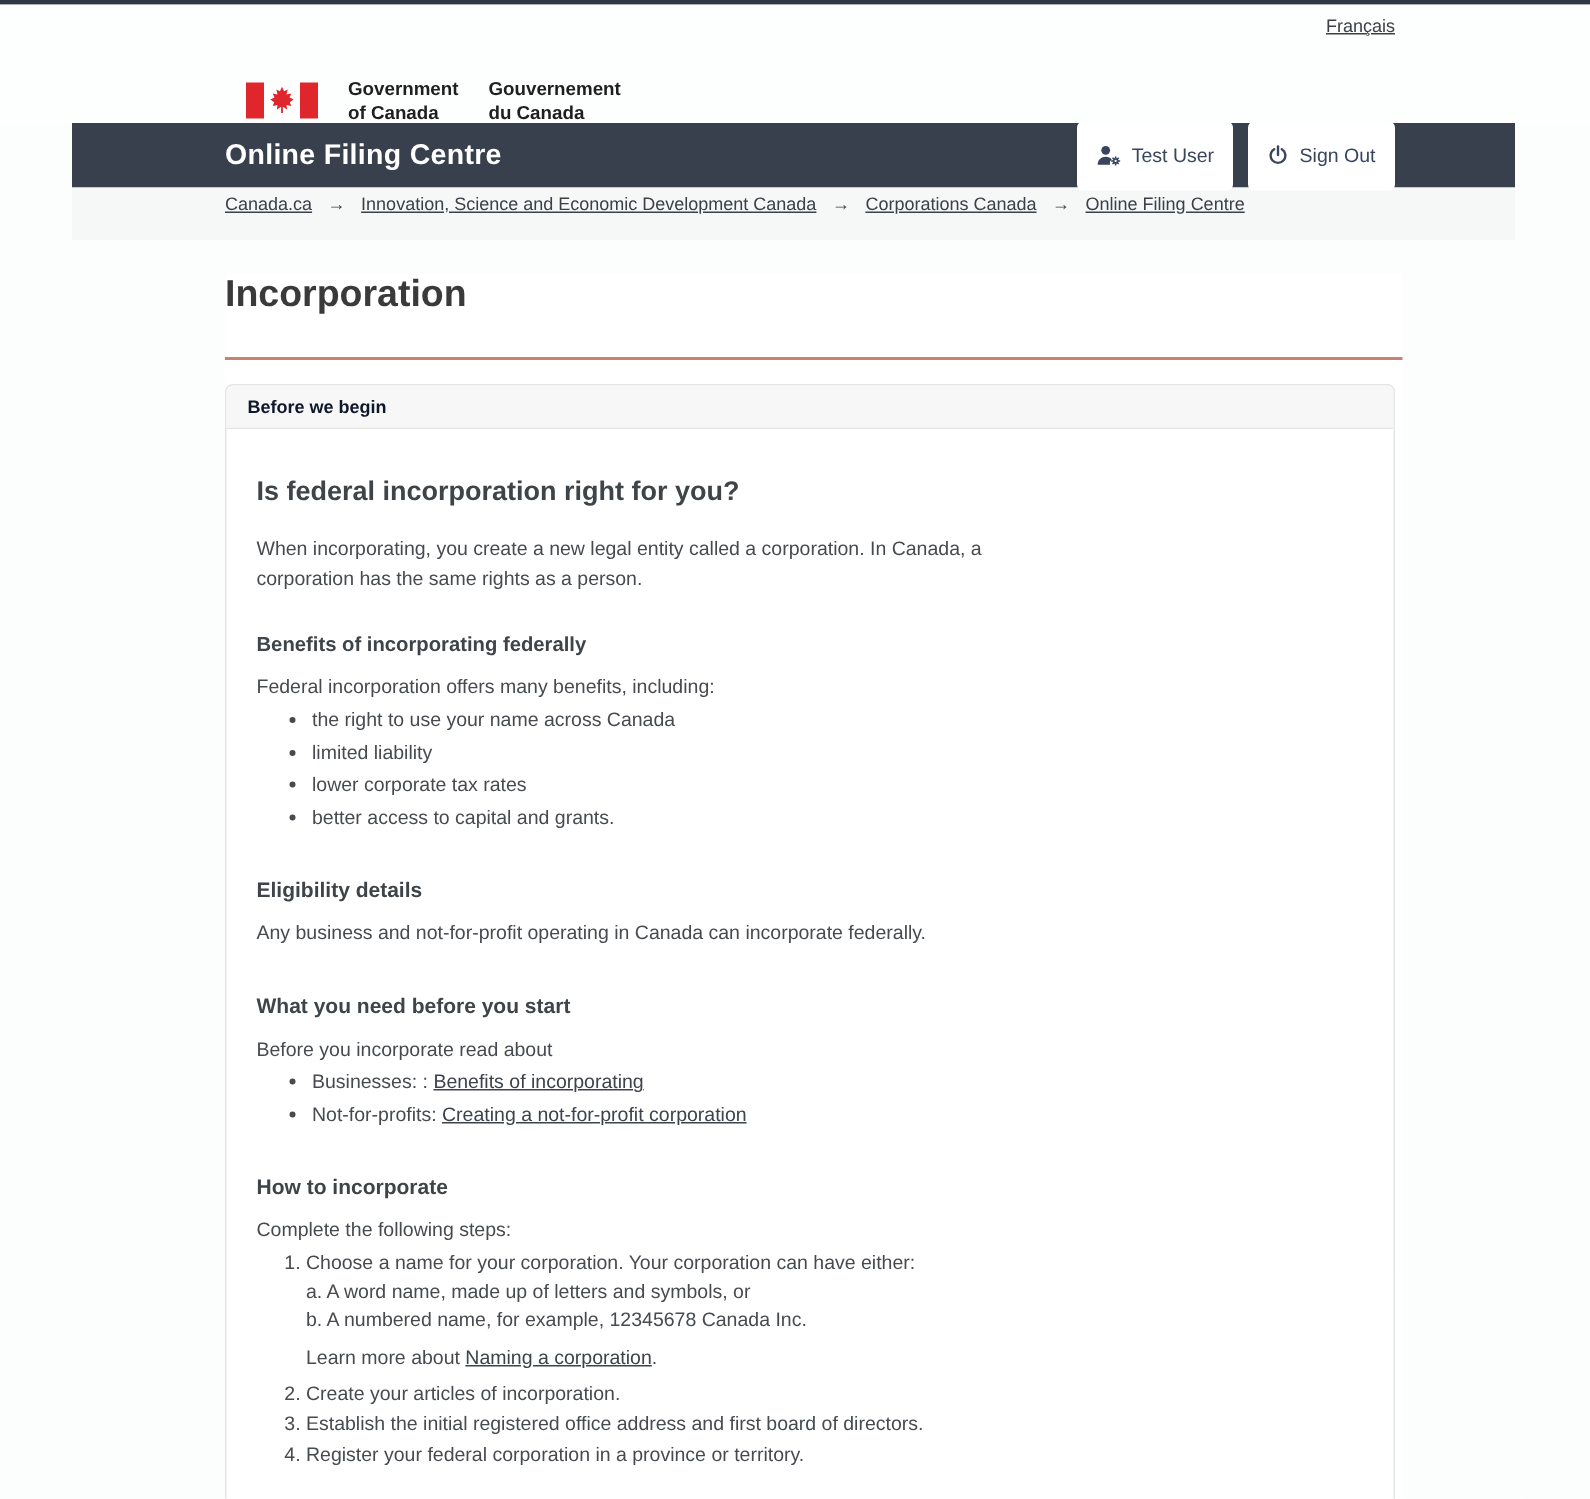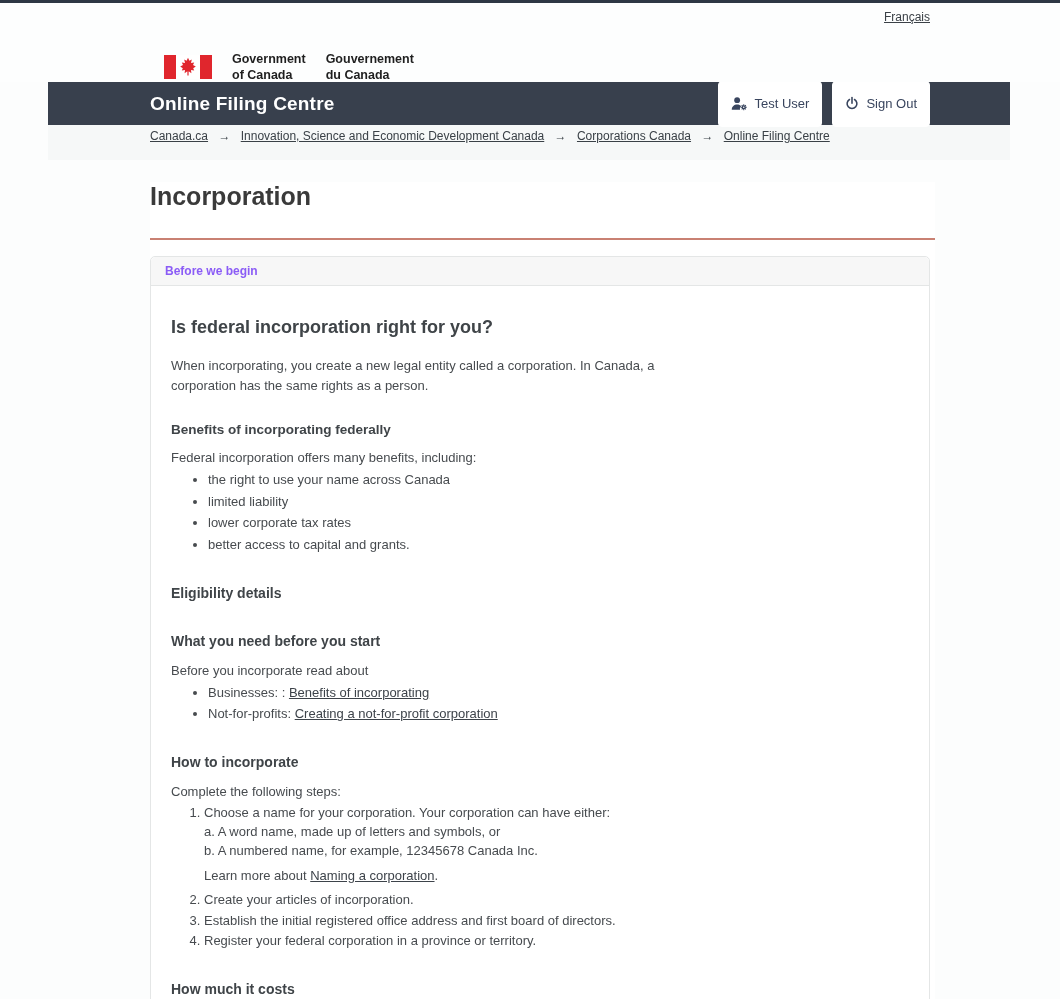--- a/index.html
+++ b/index.html
@@ -36,21 +36,21 @@
   .breadcrumb a { color:#3a4147; text-decoration:underline; }
   .crumb-sep { margin:0 7px; font-weight:bold; color:#3a4147; }
 
   
   .main { margin-left:150px; width:785px; background:#fff; }
   h1.page-title { margin:22px 0 0; font-size:25px; color:#3a3a3a; font-weight:bold;
                   padding-bottom:27px; border-bottom:2px solid #c98173; }
 
   .card { margin-top:16px; width:780px; border:1px solid #e4e6e6; border-radius:5px; background:#fff; }
   .card-header { background:#f7f7f7; border-bottom:1px solid #e4e6e6; padding:7px 14px;
-                 font-size:12px; font-weight:bold; color:#8b5cf6; border-radius:5px 5px 0 0; }
+                 font-size:12px; font-weight:bold; color:#0f172a; border-radius:5px 5px 0 0; }
   .card-body { padding:24px 30px 26px 20px; font-size:13px; color:#474b4f; line-height:1.45; }
 
   h2.q-title { font-size:18px; font-weight:bold; color:#3f4448; margin:4px 0 16px; }
   .intro { max-width:512px; line-height:1.55; margin:0 0 6px; }
   h3.sec { font-size:14px; font-weight:bold; color:#3f4448; margin:28px 0 10px; }
   h3.sec-sm { font-size:13.5px; font-weight:bold; color:#3f4448; margin:24px 0 9px; }
   p.lead { margin:0 0 3px; }
   ul.plain { margin:2px 0 0; padding-left:37px; }
   ul.plain li { margin-bottom:3px; }
   ol.steps { margin:2px 0 0; padding-left:33px; }
@@ -130,20 +130,21 @@
       <h3 class="sec-sm">Benefits of incorporating federally</h3>
       <p class="lead">Federal incorporation offers many benefits, including:</p>
       <ul class="plain">
         <li>the right to use your name across Canada</li>
         <li>limited liability</li>
         <li>lower corporate tax rates</li>
         <li>better access to capital and grants.</li>
       </ul>
 
       <h3 class="sec">Eligibility details</h3>
+      <p class="lead">Any business and not-for-profit operating in Canada can incorporate federally.</p>
 
       <h3 class="sec">What you need before you start</h3>
       <p class="lead">Before you incorporate read about</p>
       <ul class="plain">
         <li>
           <span>Businesses: : </span><a class="doclink">Benefits of incorporating</a>
         </li>
         <li>
           <span>Not-for-profits: </span><a class="doclink">Creating a not-for-profit corporation</a>
         </li>

